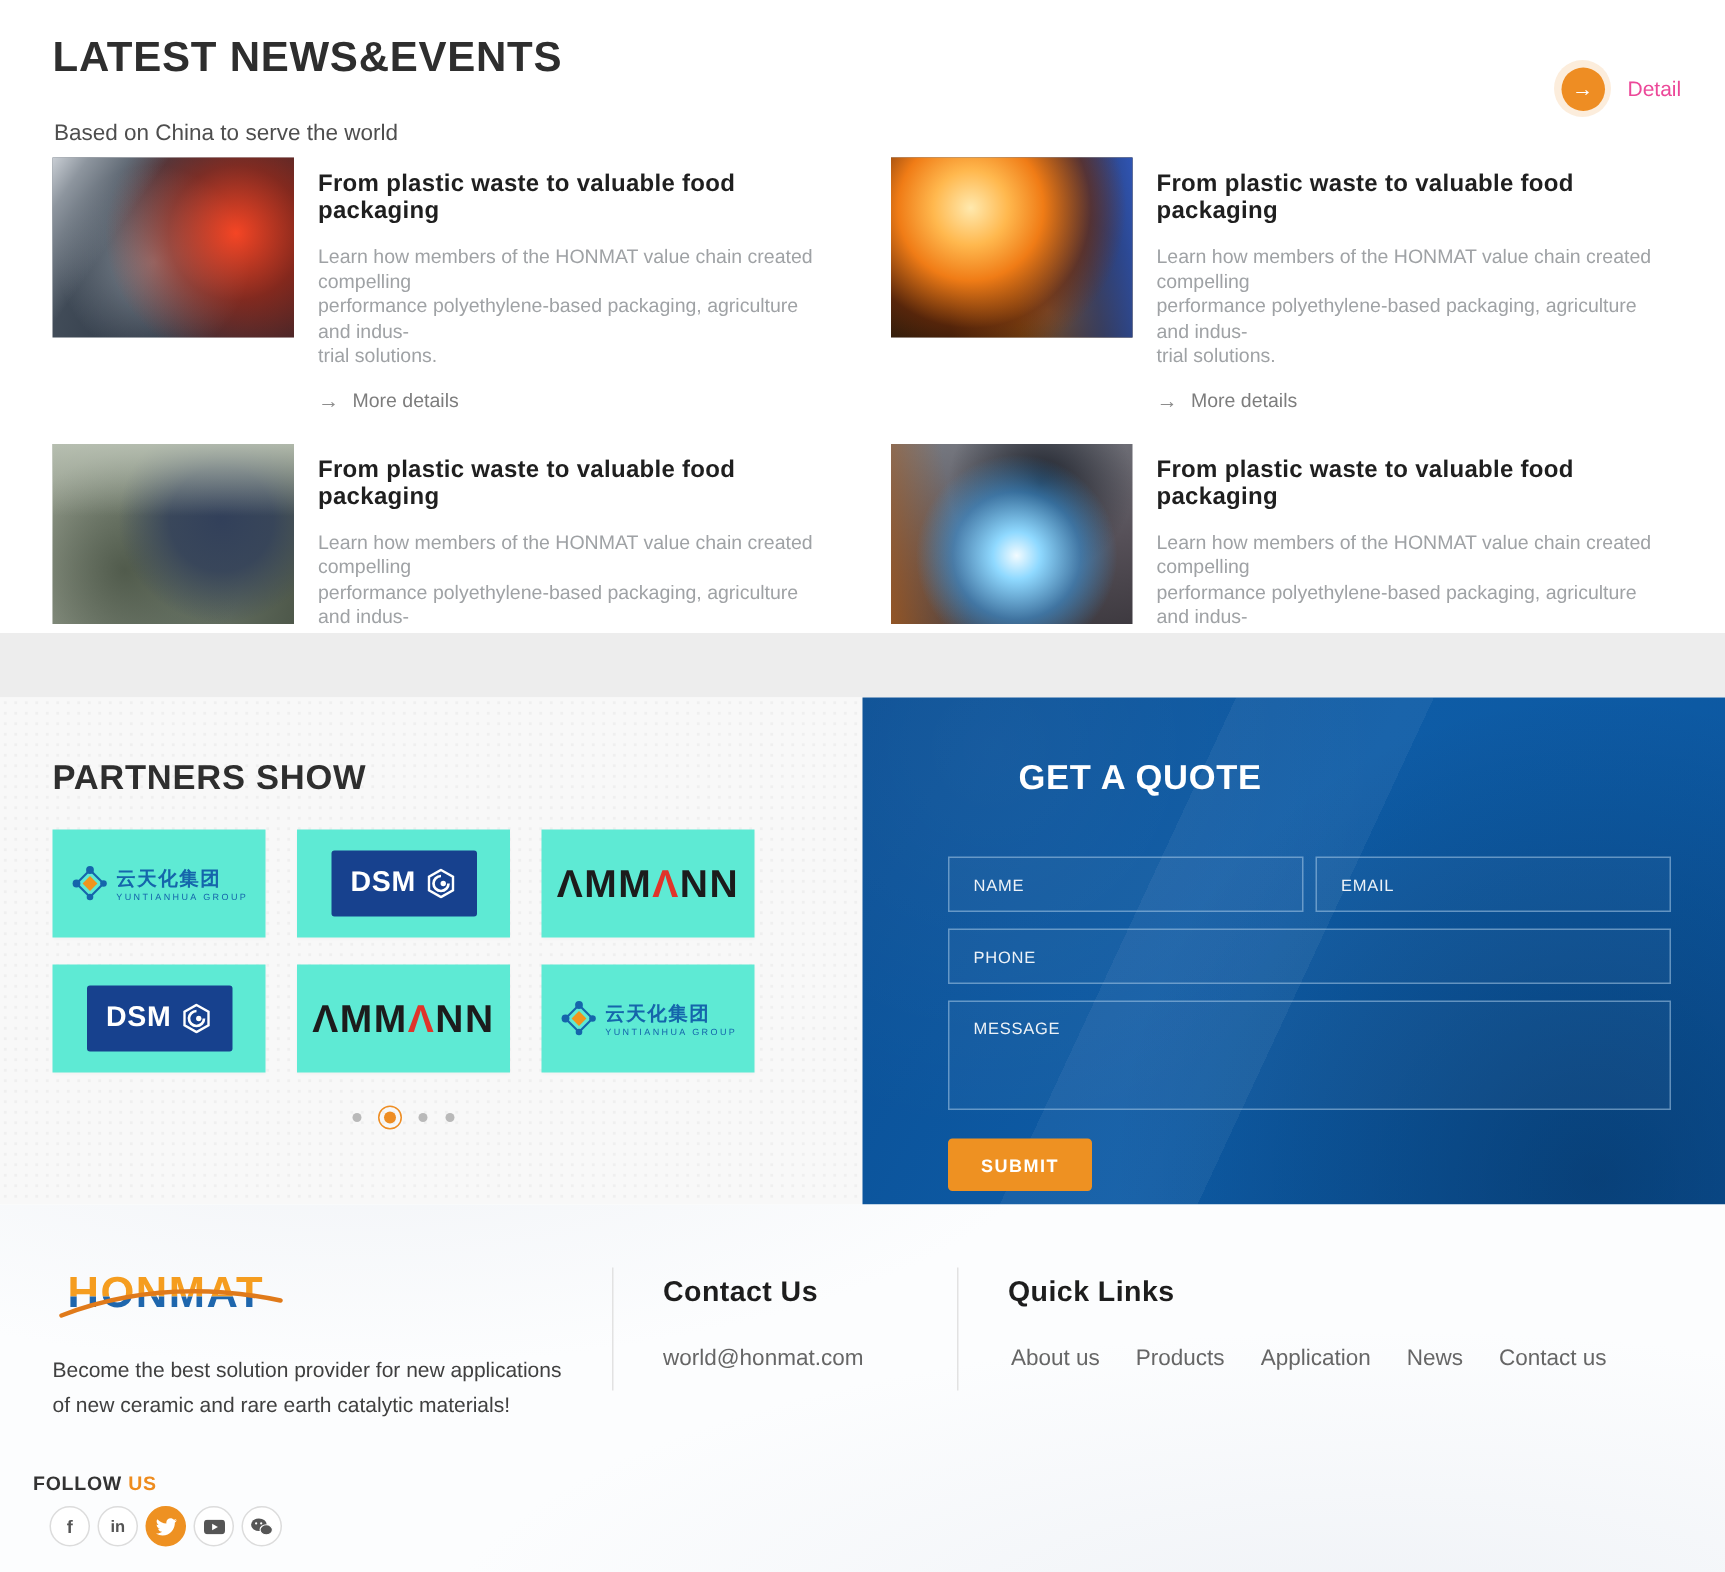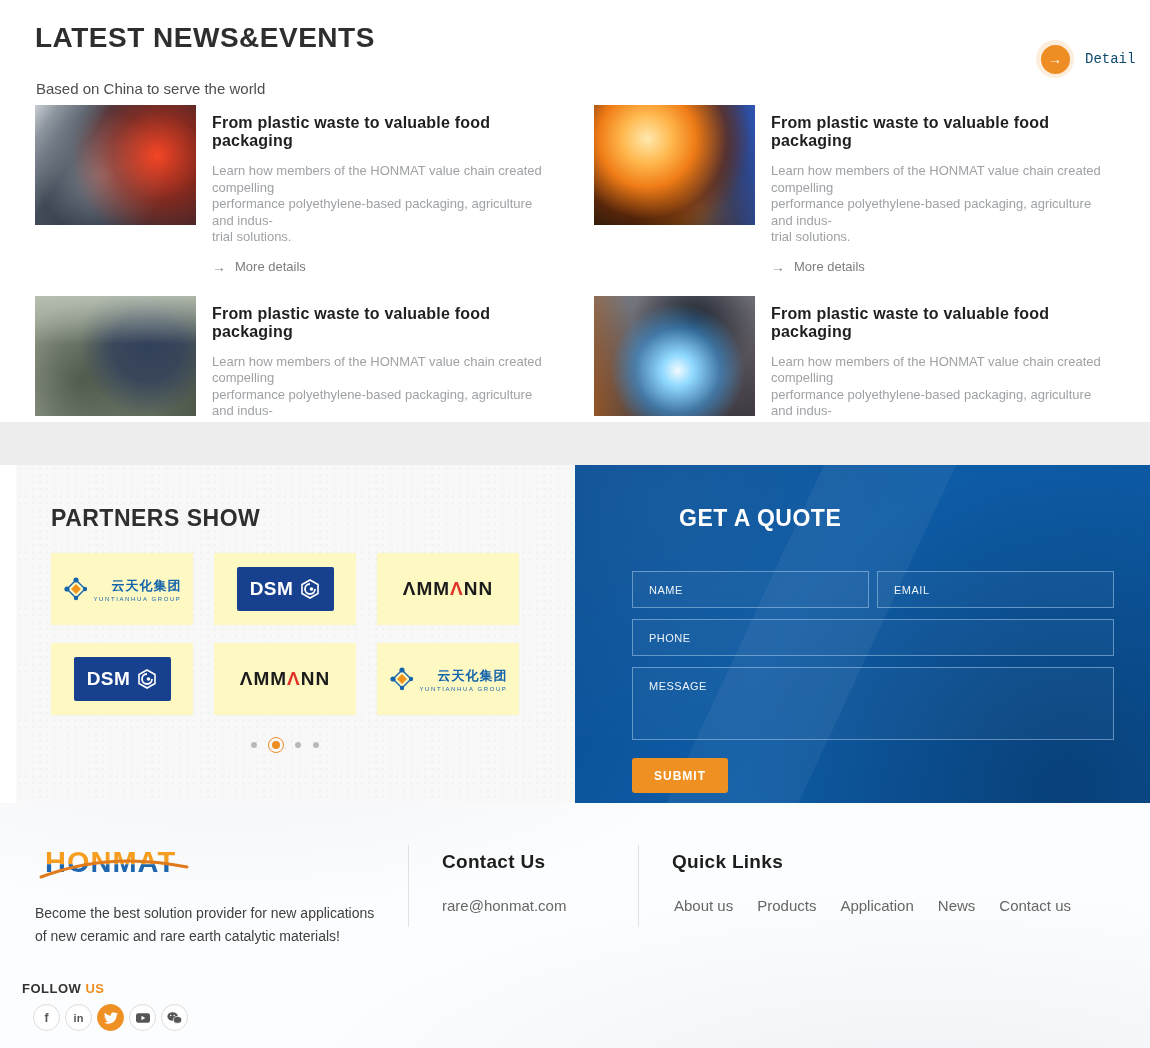--- a/index.html
+++ b/index.html
@@ -6,21 +6,21 @@
   html,body { width:1150px; height:1048px; }
   body { font-family:"Liberation Sans", sans-serif; background:#fff; position:relative; overflow:hidden; }
 
   
   .news-section { position:absolute; left:0; top:0; width:1150px; height:422px; background:#fff; }
   .news-title { position:absolute; left:35px; top:22px; font-size:28px; font-weight:800; color:#2e2e2e; letter-spacing:.5px; }
   .news-subtitle { position:absolute; left:36px; top:80px; font-size:15px; color:#4e4e4e; }
   .detail-btn { position:absolute; left:1036px; top:40px; width:112px; height:38px; display:flex; align-items:center; cursor:pointer; }
   .detail-halo { width:38px; height:38px; border-radius:50%; background:rgba(238,141,35,.16); display:flex; align-items:center; justify-content:center; }
   .detail-circle { width:29px; height:29px; border-radius:50%; background:#ee8d23; color:#fff; font-size:14px; display:flex; align-items:center; justify-content:center; }
-  .detail-label { margin-left:11px; font-size:14px; color:#0c4a6e;font-family:Liberation Mono, monospace; }
+  .detail-label { margin-left:11px; font-size:14px; color:#ec4899; }
 
   .cards-grid { position:absolute; left:35px; top:105px; width:1080px; display:grid; grid-template-columns:521px 521px; column-gap:38px; row-gap:21px; }
   .news-card { display:flex; }
   .news-thumb { width:161px; height:120px; flex:none; position:relative; overflow:hidden; }
   .news-card-body { margin-left:16px; width:344px; }
   .news-card-title { font-size:16px; font-weight:700; color:#1f1f1f; margin-top:9px; letter-spacing:.2px; }
   .news-card-text { margin-top:13px; font-size:13px; line-height:16.5px; color:#9fa2a5; white-space:pre-line; }
   .news-more { margin-top:13px; font-size:13px; color:#7d7d7d; display:flex; align-items:center; cursor:pointer; }
   .news-more .arrow { margin-right:9px; font-size:14px; color:#8d8d8d; }
 
@@ -44,41 +44,41 @@
     radial-gradient(circle at 52% 62%, #f2fbff, #8fd9ff 14%, rgba(60,150,220,.6) 38%, rgba(30,80,140,0) 60%),
     linear-gradient(80deg, rgba(170,90,25,.75), rgba(170,90,25,0) 30%),
     radial-gradient(circle at 62% 22%, rgba(25,30,40,.95), rgba(25,30,40,0) 45%),
     linear-gradient(170deg, #777a82, #565058 60%, #3e3a40); }
 
   
   .gray-band { position:absolute; left:0; top:422px; width:1150px; height:43px; background:#ededed; }
 
   
   .mid-section { position:absolute; left:0; top:465px; width:1150px; height:338px; }
-  .partners-panel { position:absolute; left:16px; top:0; width:576px; height:338px; background:#f8f8f8; overflow:hidden;text-align:right; }
+  .partners-panel { position:absolute; left:0; top:0; width:576px; height:338px; background:#f8f8f8; overflow:hidden; }
   .partners-panel::before { content:""; position:absolute; inset:0;
     background-image:radial-gradient(#d9d9d9 1px, rgba(0,0,0,0) 1px);
     background-size:7px 7px; opacity:.28; }
   .partners-title { position:absolute; left:35px; top:40px; font-size:23px; font-weight:800; color:#2e2e2e; letter-spacing:.5px; }
   .partners-grid { position:absolute; left:35px; top:88px; width:468px; }
   .partners-row { display:flex; justify-content:space-between; }
   .partners-row + .partners-row { margin-top:18px; }
-  .partner-card { width:142px; height:72px; background:#fef9c3; display:flex; align-items:center; justify-content:center; box-shadow:0 1px 2px rgba(0,0,0,.03); }
+  .partner-card { width:142px; height:72px; background:#5eead4; display:flex; align-items:center; justify-content:center; box-shadow:0 1px 2px rgba(0,0,0,.03); }
 
   .logo-yun { display:flex; align-items:center; }
   .logo-yun svg { flex:none; }
   .logo-yun .yun-txt { margin-left:5px; display:flex; flex-direction:column; }
   .logo-yun .yun-cn { font-size:13px; font-weight:700; color:#1565ab; letter-spacing:1px; white-space:nowrap; }
   .logo-yun .yun-en { font-size:6px; color:#1565ab; letter-spacing:1.6px; margin-top:1px; white-space:nowrap; }
 
   .logo-dsm { width:97px; height:44px; background:#17418e; border-radius:2px; display:flex; align-items:center; justify-content:center; }
   .logo-dsm .dsm-word { color:#fff; font-size:19px; font-weight:800; letter-spacing:.5px; }
   .logo-dsm svg { margin-left:7px; }
 
-  .logo-ammann { font-size:19px; font-weight:800; letter-spacing:1px; color:#1c1c1c; white-space:nowrap; }
+  .logo-ammann { font-size:26px; font-weight:800; letter-spacing:1px; color:#1c1c1c; white-space:nowrap; }
   .logo-ammann .amm-red { color:#e0342a; }
 
   .carousel-dots { position:absolute; left:35px; top:272px; width:468px; display:flex; align-items:center; justify-content:center; }
   .dot { width:6px; height:6px; border-radius:50%; background:#b9b9b9; margin:0 6px; cursor:pointer; }
   .dot-active { width:16px; height:16px; border-radius:50%; border:1px solid #ee8d23; background:transparent; display:flex; align-items:center; justify-content:center; margin:0 5px; cursor:pointer; }
   .dot-active .dot-core { width:8px; height:8px; border-radius:50%; background:#ee8d23; }
 
   
   .quote-panel { position:absolute; left:575px; top:0; width:575px; height:338px; overflow:hidden;
     background:linear-gradient(118deg, #0a4f95 0%, #0e5ca6 48%, #0c57a0 100%); }
@@ -356,21 +356,21 @@
         <circle cx="5" cy="4.8" r="1" fill="#fff"></circle>
           <circle cx="9.5" cy="4.8" r="1" fill="#fff"></circle>
       </svg>
     </div>
   </div>
 
   <div class="f-div f-div1"></div>
   <div class="f-div f-div2"></div>
 
   <div class="f-h f-contact-title">Contact Us</div>
-  <div class="f-email">rare@honmat.com</div>
+  <div class="f-email">world@honmat.com</div>
 
   <div class="f-h f-quick-title">Quick Links</div>
   <div class="f-links">
     <span class="f-link">About us</span>
     <span class="f-link">Products</span>
     <span class="f-link">Application</span>
     <span class="f-link">News</span>
     <span class="f-link">Contact us</span>
   </div>
 </div>

